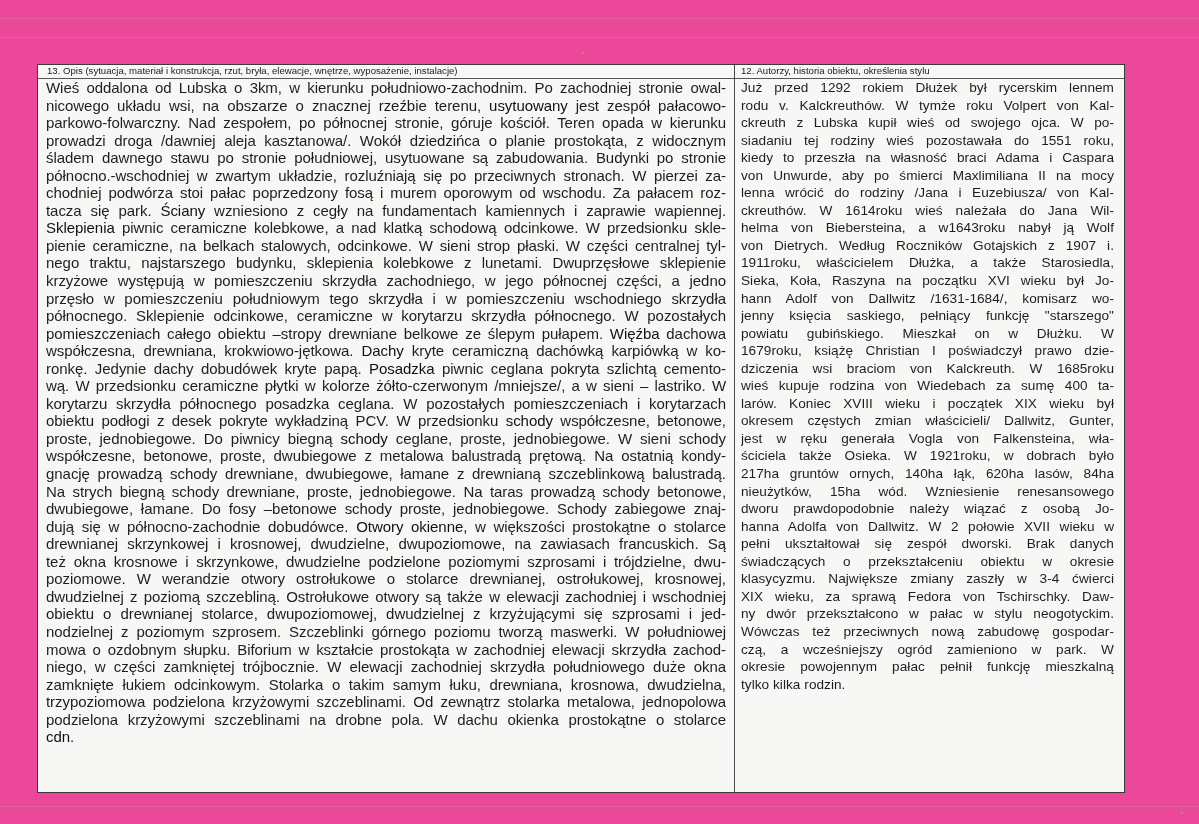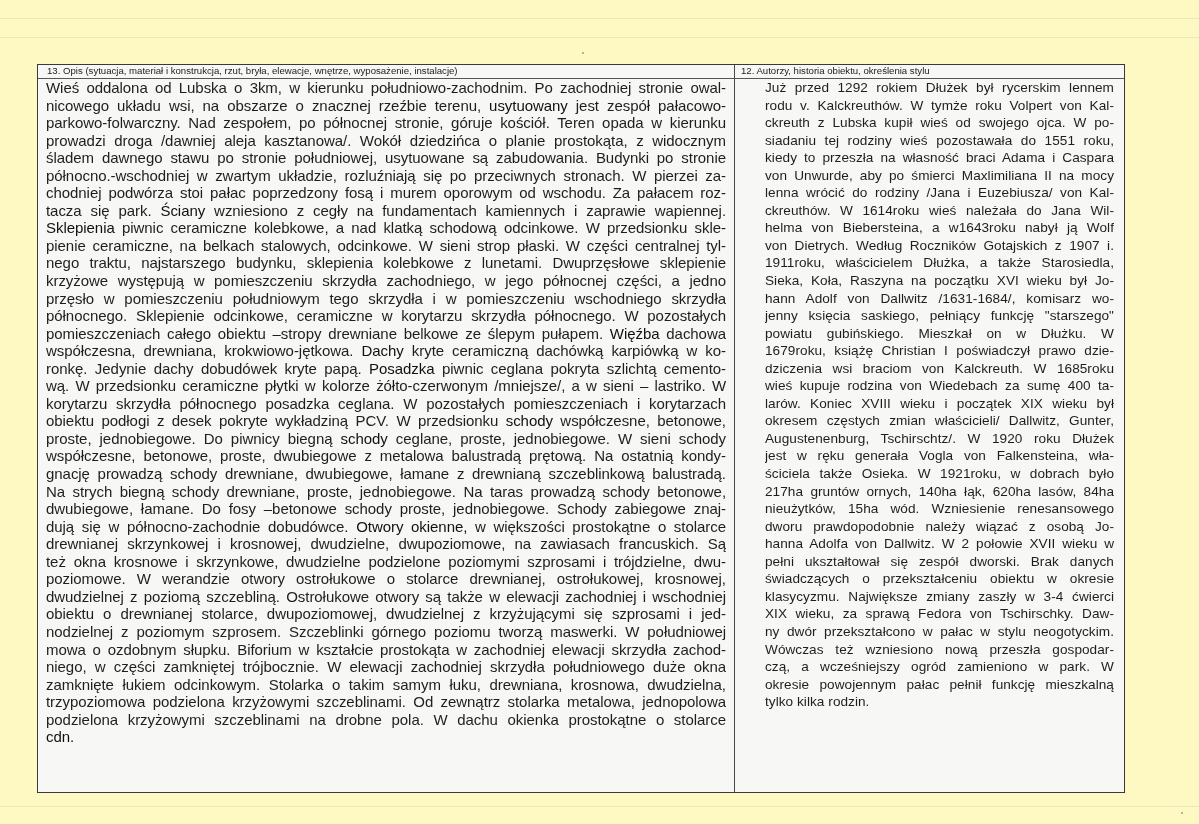--- a/index.html
+++ b/index.html
@@ -7,21 +7,21 @@
       padding: 0;
       width: 1199px;
       height: 824px;
       background: #f4f4f2;
       overflow: hidden;
     }
     .page {
       position: relative;
       width: 1199px;
       height: 824px;
-      background: #fef9c3;
+      background: #ec4899;
     }
     .scan-line {
       position: absolute;
       left: 0;
       right: 0;
       height: 1px;
       background: rgba(180,180,175,0.25);
     }
     .form-table {
       position: absolute;
@@ -70,21 +70,20 @@
       font-size: 15px;
       line-height: 17.55px;
       padding: 0 8px 0 8px;
       letter-spacing: -0.05px;
     }
     .col-right .col-body {
       font-size: 13.6px;
       line-height: 17.55px;
       padding: 0 10px 0 6px;
       letter-spacing: 0.05px;
-      margin-left: 24px;
     }
     .line {
       display: block;
       text-align: justify;
       text-align-last: justify;
       white-space: nowrap;
       overflow: hidden;
     }
     .line.last {
       text-align-last: left;
@@ -171,32 +170,31 @@
           <span class="line">1911roku, właścicielem Dłużka, a także  Starosiedla,</span>
           <span class="line">Sieka, Koła, Raszyna na początku XVI wieku był Jo-</span>
           <span class="line">hann Adolf von Dallwitz /1631-1684/, komisarz wo-</span>
           <span class="line">jenny księcia saskiego, pełniący funkcję "starszego"</span>
           <span class="line">powiatu gubińskiego. Mieszkał on w Dłużku. W</span>
           <span class="line">1679roku, książę Christian I poświadczył prawo dzie-</span>
           <span class="line">dziczenia wsi braciom von Kalckreuth. W 1685roku</span>
           <span class="line">wieś kupuje rodzina von Wiedebach za sumę 400 ta-</span>
           <span class="line">larów. Koniec XVIII wieku i początek XIX wieku był</span>
           <span class="line">okresem częstych zmian właścicieli/ Dallwitz, Gunter,</span>
-          <span class="line">Augustenenburg, Tschirschtz/.  W 1920 roku Dłużek</span>
           <span class="line">jest w ręku generała Vogla von   Falkensteina, wła-</span>
           <span class="line">ściciela także Osieka. W 1921roku, w dobrach było</span>
           <span class="line">217ha gruntów ornych, 140ha łąk, 620ha lasów, 84ha</span>
           <span class="line">nieużytków, 15ha wód. Wzniesienie renesansowego</span>
           <span class="line">dworu prawdopodobnie należy wiązać z osobą Jo-</span>
           <span class="line">hanna Adolfa von Dallwitz.  W 2 połowie XVII wieku w</span>
           <span class="line">pełni ukształtował się zespół dworski. Brak danych</span>
           <span class="line">świadczących o przekształceniu obiektu w okresie</span>
           <span class="line">klasycyzmu. Największe zmiany zaszły w 3-4 ćwierci</span>
           <span class="line">XIX wieku, za sprawą Fedora von Tschirschky. Daw-</span>
           <span class="line">ny dwór przekształcono w pałac w stylu neogotyckim.</span>
-          <span class="line">Wówczas też wzniesiono nową przeszła gospodar-</span>
+          <span class="line">Wówczas też przeciwnych nową zabudowę gospodar-</span>
           <span class="line">czą, a wcześniejszy ogród zamieniono w park. W</span>
           <span class="line">okresie powojennym pałac pełnił funkcję mieszkalną</span>
           <span class="line last">tylko kilka rodzin.</span>
         </div>
     </div>
   </div>
 </div>
 
 </body></html>

